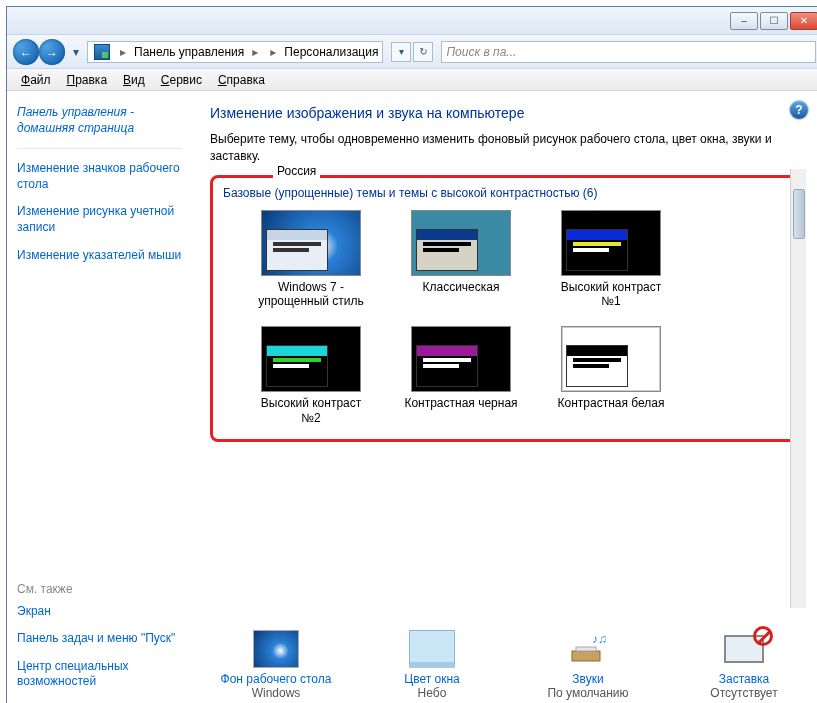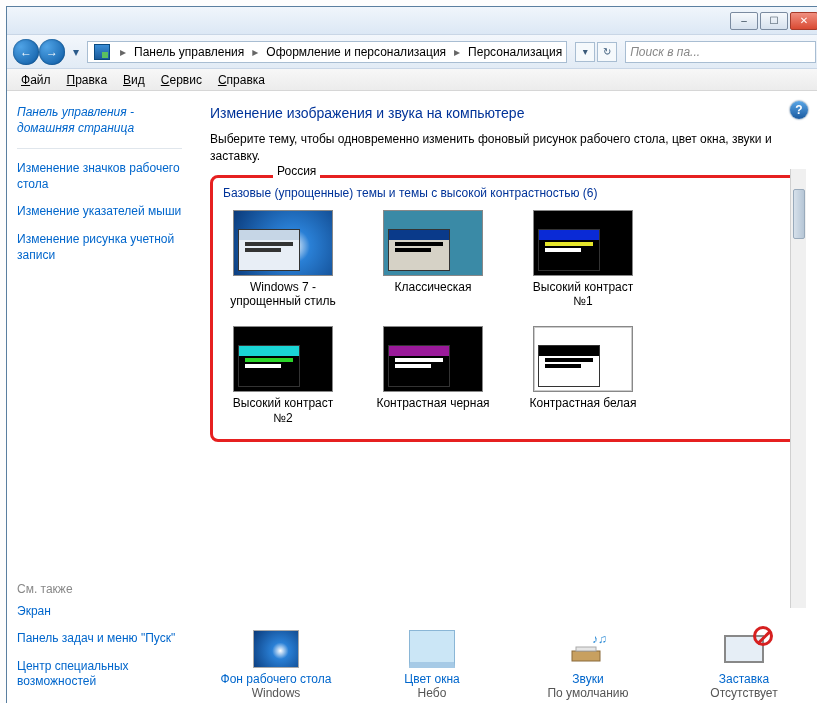--- a/index.html
+++ b/index.html
@@ -44,21 +44,21 @@
 .see-also-hdr { color:#888; font-size:12px; margin-bottom:8px; }
 
 .content { flex:1; padding:14px 18px 8px 18px; position:relative; display:flex; flex-direction:column; }
 .help-icon { position:absolute; top:10px; right:14px; width:18px; height:18px; border-radius:50%; background:linear-gradient(to bottom,#5aa6e6,#1a5aa0); color:#fff; display:flex; align-items:center; justify-content:center; font-size:12px; font-weight:bold; cursor:pointer; box-shadow:0 0 2px #0a3a6a;}
 .page-title { color:#003399; font-size:14px; font-weight:normal; margin-bottom:10px; }
 .page-subtitle { font-size:12px; color:#000; margin-bottom:4px; line-height:1.4; }
 
 .highlight-frame { border:3px solid #e62020; border-radius:8px; padding:6px 10px 14px 10px; margin-top:6px; background:#fff; position:relative; }
 .partial-label { position:absolute; top:-14px; left:60px; font-size:12px; color:#000; background:#fff; padding:0 4px; }
 .section-title { color:#003399; font-size:12px; margin:2px 0 10px 0; }
-.theme-grid { display:flex; flex-wrap:wrap; gap:18px 30px; }
+.theme-grid { display:flex; flex-wrap:wrap; gap:18px 30px;margin-left:28px; }
 .theme-item { width:120px; display:flex; flex-direction:column; align-items:center; cursor:pointer; }
 .theme-label { font-size:12px; text-align:center; margin-top:4px; line-height:1.2; }
 
 
 .thumb { width:100px; height:66px; position:relative; border:1px solid #888; }
 .thumb .bg { position:absolute; inset:0; }
 .thumb .winrect { position:absolute; left:4px; bottom:4px; width:62px; height:42px; border:1px solid #333; background:#fff; }
 .thumb .winrect .tb { height:10px; }
 .thumb .winrect .row { height:4px; margin:2px 6px; }
 .thumb.win7 .bg { background: radial-gradient(circle at 60% 55%, #fff 0%, #2a80d6 25%, #0a3a7a 100%); display:flex; align-items:center; justify-content:center; }
@@ -107,21 +107,20 @@
       <div class="nav-arrow">←</div>
       <div class="nav-arrow">→</div>
     </div>
     <div class="nav-dd">▾</div>
     <div class="breadcrumb-box">
       <div class="bc-icon"></div>
       <div class="breadcrumb">
         <span class="bc-sep">▸</span>
         <span class="bc-item">Панель управления</span>
         <span class="bc-sep">▸</span>
-        <span class="bc-item">Оформление и персонализация</span>
         <span class="bc-sep">▸</span>
         <span class="bc-item">Персонализация</span>
       </div>
     </div>
     <div class="bc-extra">
       <div class="bc-btn">▾</div>
       <div class="bc-btn">↻</div>
     </div>
     <div class="search-box">Поиск в па...</div>
   </div>
@@ -133,22 +132,22 @@
     <span class="menu-item"><span class="ul">С</span><span>ервис</span></span>
     <span class="menu-item"><span class="ul">С</span><span>правка</span></span>
   </div>
 
   <div class="main">
 
     <div class="sidebar">
       <div class="side-heading">Панель управления - домашняя страница</div>
       <hr style="border:none;border-top:1px solid #e0e6ec;margin-bottom:12px;">
       <div class="side-link">Изменение значков рабочего стола</div>
+      <div class="side-link">Изменение рисунка учетной записи</div>
       <div class="side-link">Изменение указателей мыши</div>
-      <div class="side-link">Изменение рисунка учетной записи</div>
 
       <div class="see-also">
         <div class="see-also-hdr">См. также</div>
         <div class="side-link">Экран</div>
         <div class="side-link">Панель задач и меню "Пуск"</div>
         <div class="side-link" style="margin-bottom:4px;">Центр специальных возможностей</div>
       </div>
     </div>
 
     <div class="content">

